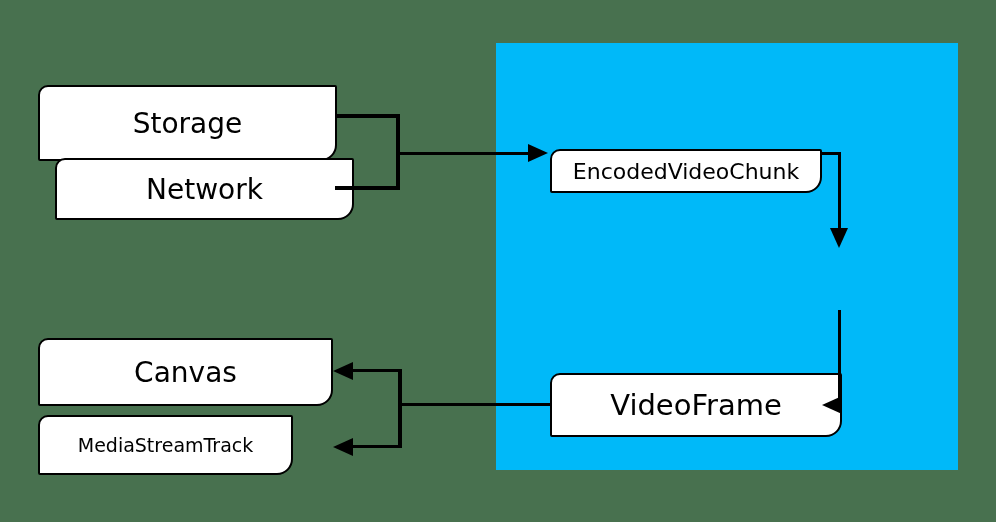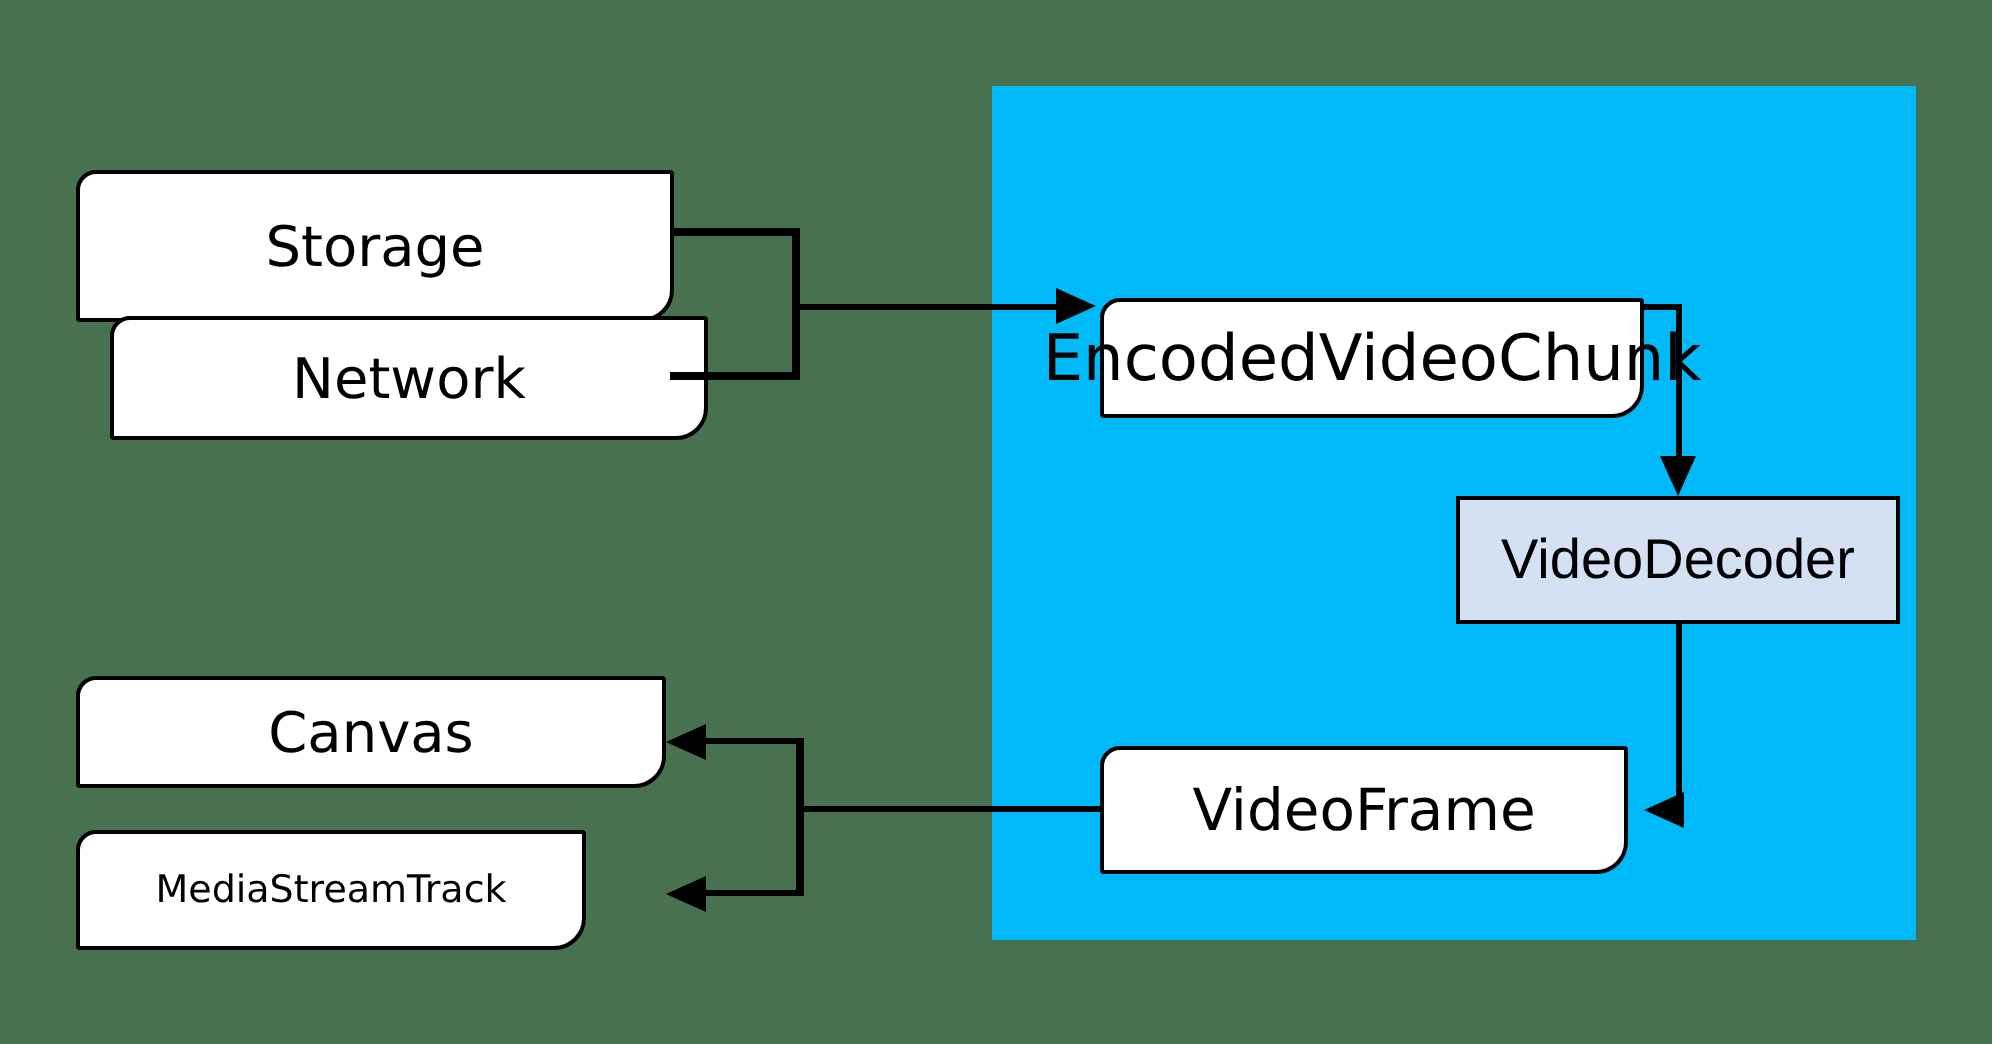--- a/index.html
+++ b/index.html
@@ -34,24 +34,24 @@
     background: var(--node-fill);
     border: 2px solid var(--node-border);
     border-radius: 10px 2px 16px 2px;
     color: #000;
     font-size: 28px;
     white-space: nowrap;
     text-align: center;
   }
   .node-storage { left: 38px; top: 85px;  width: 299px; height: 76px; }
   .node-network { left: 55px; top: 158px; width: 299px; height: 62px; }
-  .node-canvas  { left: 38px; top: 338px; width: 295px; height: 56px; }
+  .node-canvas  { left: 38px; top: 338px; width: 295px; height: 68px; }
   .node-mst     { left: 38px; top: 415px; width: 255px; height: 60px; font-size: 19px; }
-  .node-evc     { left: 550px; top: 123px; width: 272px; height: 60px; font-size: 32px; margin-top: 26px; }
-  .node-vf      { left: 550px; top: 373px; width: 264px; height: 64px; font-size: 29px; }
+  .node-evc     { left: 550px; top: 123px; width: 272px; height: 44px; font-size: 22px; margin-top: 26px; }
+  .node-vf      { left: 550px; top: 373px; width: 292px; height: 64px; font-size: 29px; }
   .node-vd {
     left: 728px; top: 248px; width: 222px; height: 64px;
     background: var(--decoder-fill);
     border-radius: 0;
     font-family: "Liberation Sans", sans-serif;
     font-size: 28px;
   }
   .h-line, .v-line { position: absolute; background: var(--connector); }
   
   .t4.h-line { height: 4px; }
@@ -108,23 +108,20 @@
   <div class="node node-storage">
     <span>Storage</span>
   </div>
   <div class="node node-network">
     <span>Network</span>
   </div>
 
   <div class="node node-evc">
     <span>EncodedVideoChunk</span>
   </div>
-  <div class="node node-vd">
-    <span>VideoDecoder</span>
-  </div>
   <div class="node node-vf">
     <span>VideoFrame</span>
   </div>
 
   <div class="node node-canvas">
     <span>Canvas</span>
   </div>
   <div class="node node-mst">
     <span>MediaStreamTrack</span>
   </div>

